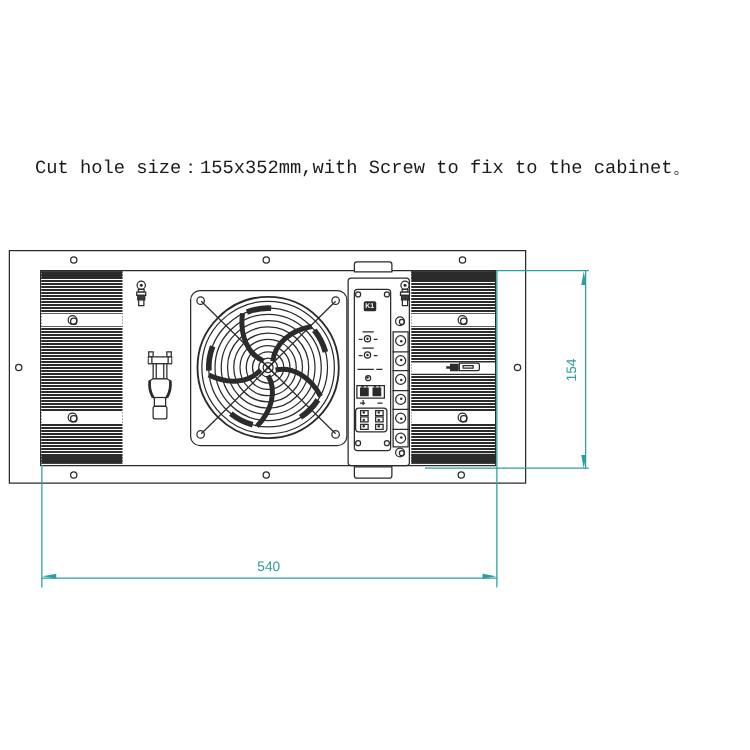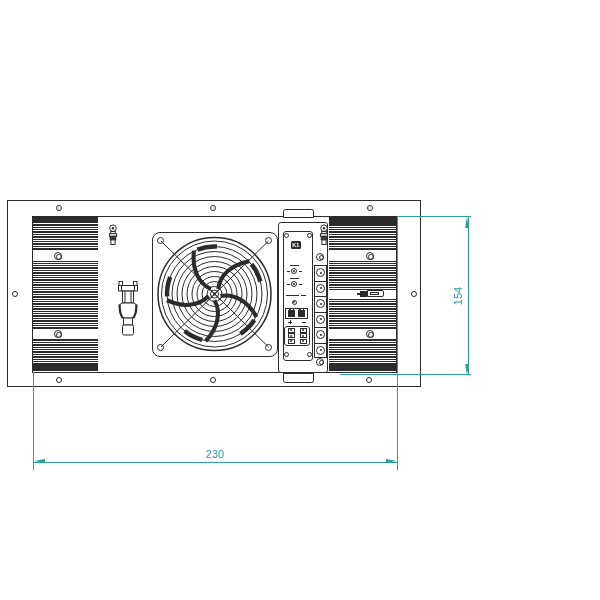--- a/index.html
+++ b/index.html
@@ -25,20 +25,21 @@
   .arr.up   {border-left:2.6px solid transparent;border-right:2.6px solid transparent;border-bottom:11px solid var(--dim)}
   .arr.down {border-left:2.6px solid transparent;border-right:2.6px solid transparent;border-top:11px solid var(--dim)}
   .k1{position:absolute;left:290.5px;top:240.5px;width:10.5px;height:8.5px;background:var(--ink);border-radius:1.5px;
       color:#fff;font-size:5.5px;line-height:8.5px;text-align:center;font-weight:bold}
 </style>
 </head>
 <body>
 
 <div id="canvas">
 
+  <div class="note">Cut hole size：155x352mm,with Screw to fix to the cabinet。</div>
 
   <div class="b" style="left:7px;top:200px;width:414px;height:187px;border-width:1.2px"></div>
 
   <div class="hole" style="left:56.3px;top:205px"></div>
   <div class="hole" style="left:210.3px;top:205px"></div>
   <div class="hole" style="left:367px;top:205px"></div>
   <div class="hole" style="left:12px;top:291px"></div>
   <div class="hole" style="left:411.3px;top:291px"></div>
   <div class="hole" style="left:56.3px;top:377px"></div>
   <div class="hole" style="left:210.3px;top:377px"></div>
@@ -207,21 +208,21 @@
   <div class="hole dot" style="left:316px;top:314.7px;width:9px;height:9px"></div>
   <div class="hole dot" style="left:316px;top:330.2px;width:9px;height:9px"></div>
   <div class="hole dot" style="left:316px;top:345.7px;width:9px;height:9px"></div>
   <div class="screw" style="left:316.4px;top:357.5px"></div>
 
   <div class="teal" style="left:33px;top:372px;width:1px;height:98px"></div>
   <div class="teal" style="left:397px;top:216px;width:1px;height:254px"></div>
   <div class="teal" style="left:33px;top:461.5px;width:364.5px;height:1px"></div>
   <div class="arr left" style="left:34px;top:459.4px"></div>
   <div class="arr right" style="left:385.5px;top:459.4px"></div>
-  <div class="dimtxt" style="left:195px;top:448px;width:40px">230</div>
+  <div class="dimtxt" style="left:195px;top:448px;width:40px">540</div>
 
   <div class="teal" style="left:397px;top:215.5px;width:74px;height:1px"></div>
   <div class="teal" style="left:340px;top:374px;width:131px;height:1px"></div>
   <div class="teal" style="left:468px;top:216px;width:1px;height:159px"></div>
   <div class="arr up" style="left:465.4px;top:216.5px"></div>
   <div class="arr down" style="left:465.4px;top:363.5px"></div>
   <div class="dimtxt" style="left:442.5px;top:290px;width:30px;height:12px;transform:rotate(-90deg)">154</div>
 
 </div>
 

